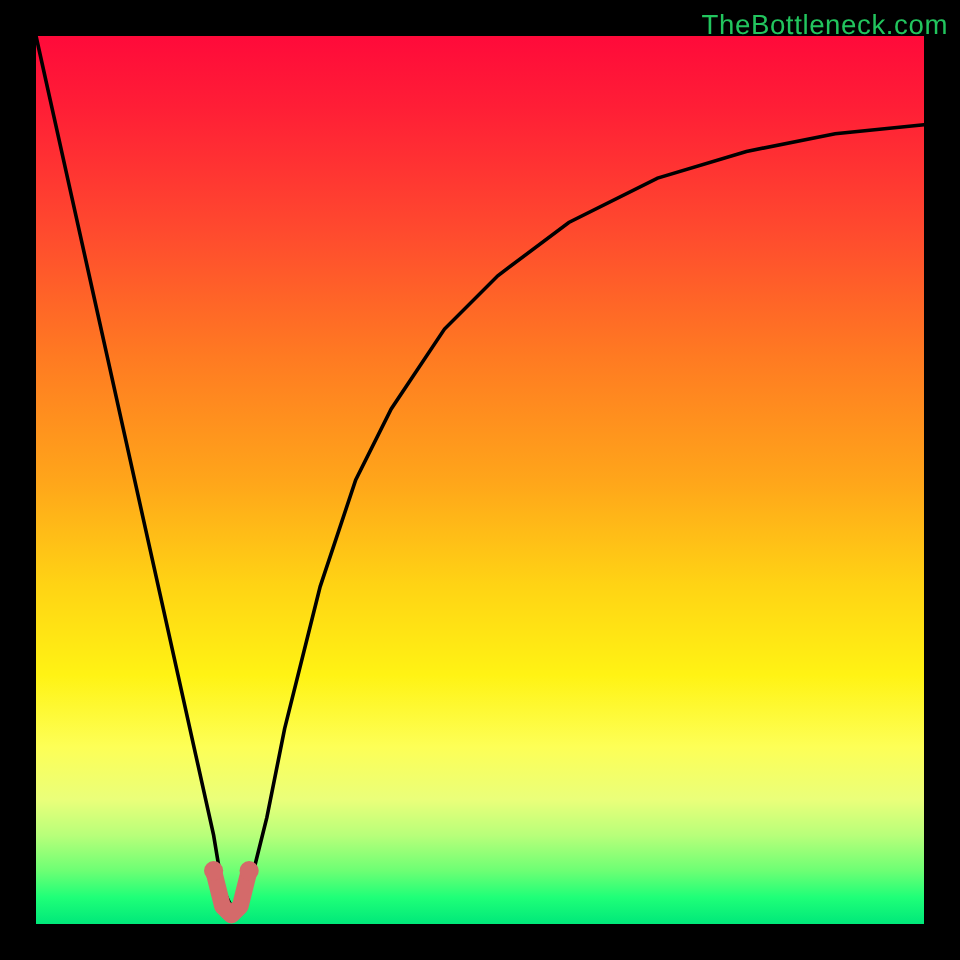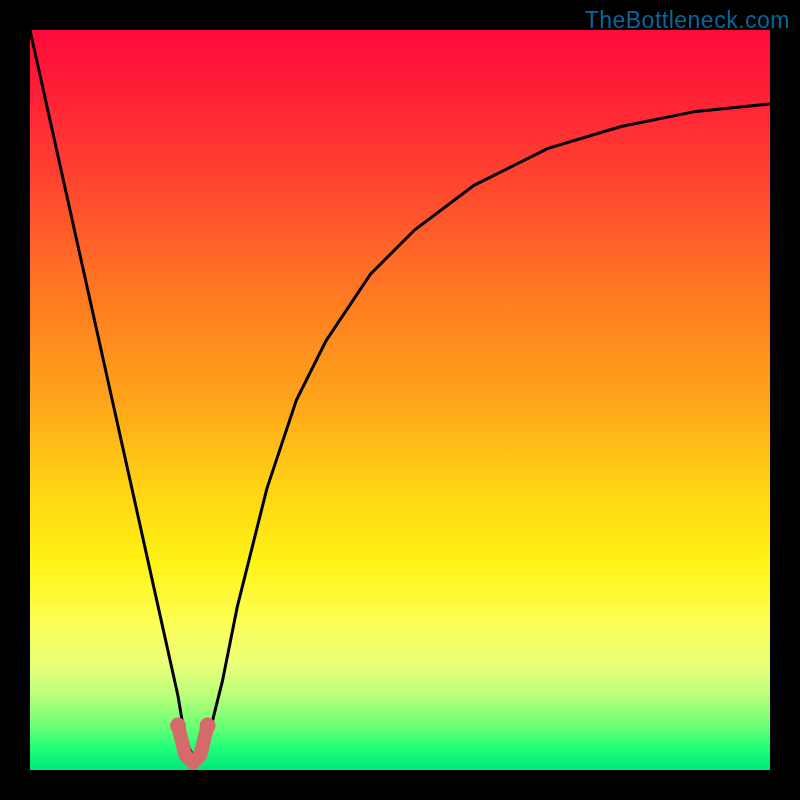--- a/index.html
+++ b/index.html
@@ -39,21 +39,21 @@
       #b8ff7a 90%,
       #6dff74 94%,
       #1fff78 97%,
       #00e87a 100%
     );
   }
   .watermark {
     position: absolute;
     top: 7px;
     right: 10px;
-    color: #0369a1;
+    color: #22c55e;
     font-size: 23px;
     letter-spacing: 0.5px;
     user-select: none;
   }
   svg.curves {
     position: absolute;
     left: 0;
     top: 0;
     width: 740px;
     height: 740px;

